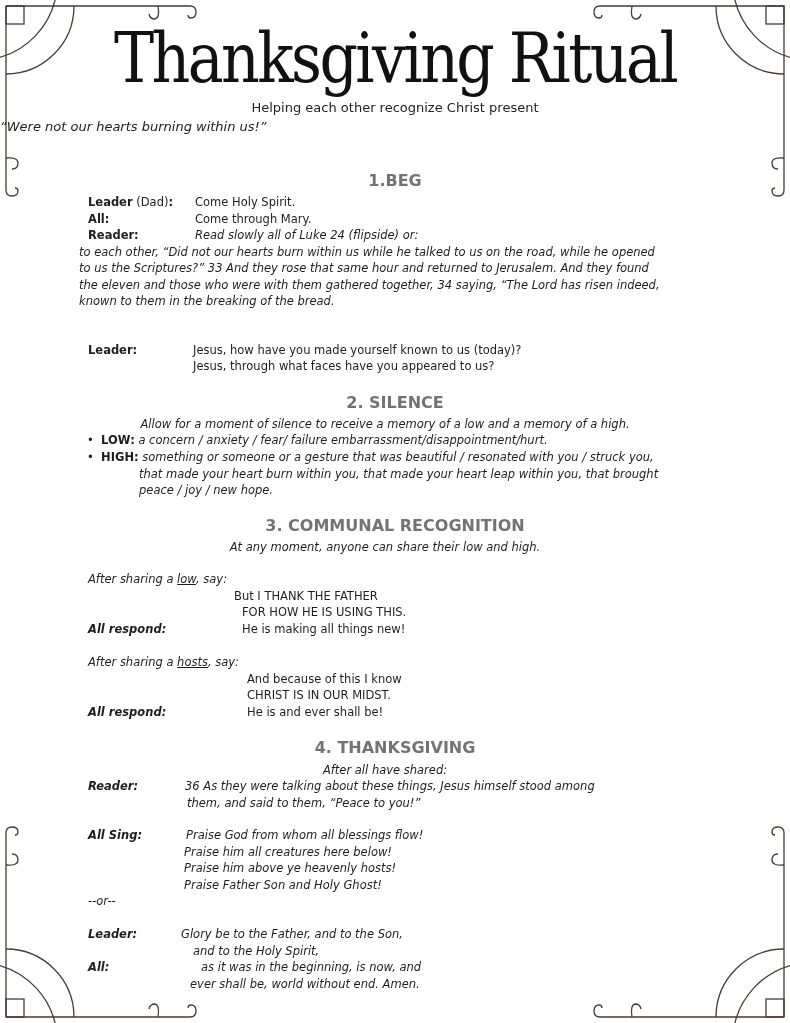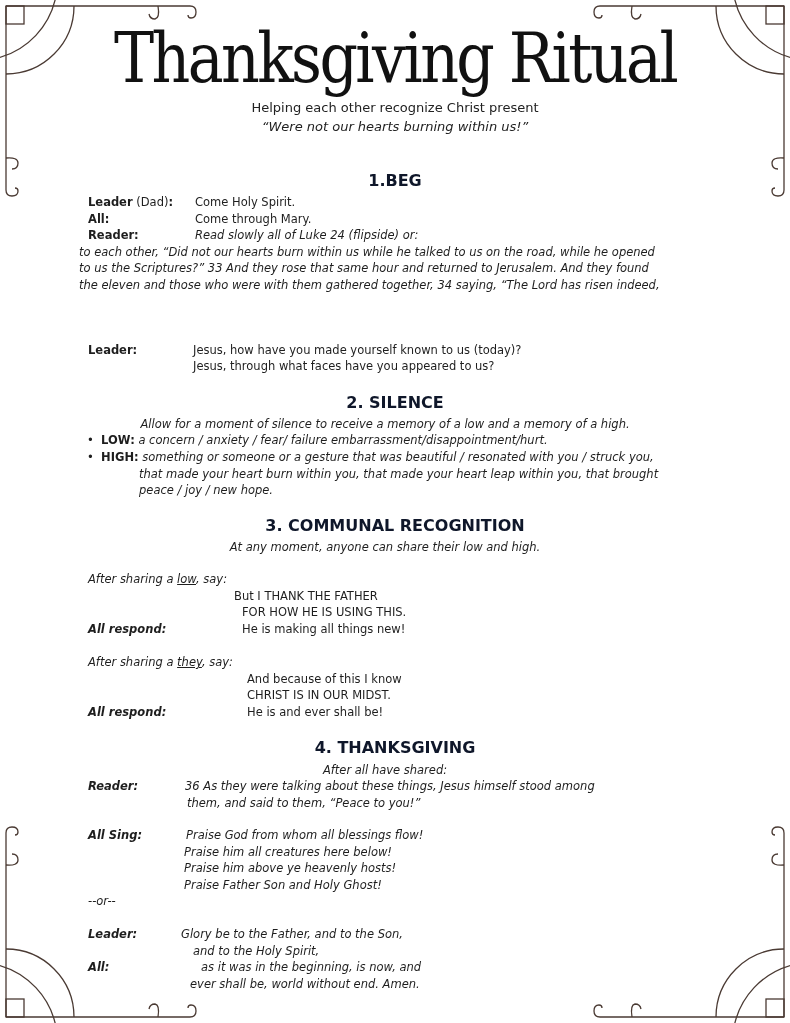--- a/index.html
+++ b/index.html
@@ -5,22 +5,22 @@
   html, body { margin: 0; padding: 0; background: #ffffff; }
   body { width: 790px; height: 1023px; position: relative; overflow: hidden;
          font-family: "DejaVu Sans", sans-serif; color: #1a1a1a; }
   .orn { position: absolute; left: 0; top: 0; width: 790px; height: 1023px; pointer-events: none; }
   .abs { position: absolute; white-space: nowrap; }
   .title { left: 0; width: 790px; top: 18px; text-align: center;
            font-family: "DejaVu Serif", serif; font-weight: normal;
            font-size: 70px; letter-spacing: -3px; color: #111;
            transform: scaleX(0.86); transform-origin: 395px 0; line-height: 80px; }
   .subtitle { left: 0; width: 790px; top: 100px; text-align: center; font-size: 13px; color: #222; }
-  .quote { left: 0; width: 790px; top: 119px; text-align: center; font-size: 13px; font-style: italic; color: #222; }
-  .h { left: 0; width: 790px; text-align: center; font-weight: bold; font-size: 16px; color: #0f172a; }
+  .quote { left: 0; width: 790px; top: 119px; text-align: left; font-size: 13px; font-style: italic; color: #222; }
+  .h { left: 0; width: 790px; text-align: center; font-weight: bold; font-size: 16px; color: #737373; }
   .t { font-size: 11.5px; line-height: 16.5px; color: #1e1e1e; }
   .b { font-weight: bold; }
   .i { font-style: italic; }
   .c { left: 0; width: 770px; text-align: center; }
   .para { left: 79px; width: 640px; white-space: normal; }
   .para div { white-space: nowrap; }
   .bullet { left: 87px; }
   u { text-decoration: underline; }
 </style>
 </head>
@@ -49,20 +49,21 @@
 <div class="abs t" style="left:88px; top:194px;"><span class="b">Leader</span><span> (Dad)</span><span class="b">:</span></div>
 <div class="abs t" style="left:195px; top:194px;">Come Holy Spirit.</div>
 <div class="abs t b" style="left:88px; top:211px;">All:</div>
 <div class="abs t" style="left:195px; top:211px;">Come through Mary.</div>
 <div class="abs t b" style="left:88px; top:227px;">Reader:</div>
 <div class="abs t i" style="left:195px; top:227px;">Read slowly all of Luke 24 (flipside) or:</div>
 <div class="abs t i para" style="top:243.5px;">
   <div>to each other, “Did not our hearts burn within us while he talked to us on the road, while he opened</div>
   <div>to us the Scriptures?” 33 And they rose that same hour and returned to Jerusalem. And they found</div>
   <div>the eleven and those who were with them gathered together, 34 saying, “The Lord has risen indeed,</div>
+  <div>known to them in the breaking of the bread.</div>
 </div>
 <div class="abs t b" style="left:88px; top:342px;">Leader:</div>
 <div class="abs t" style="left:193px; top:342px;">Jesus, how have you made yourself known to us (today)?</div>
 <div class="abs t" style="left:193px; top:358px;">Jesus, through what faces have you appeared to us?</div>
 
 <div class="abs h" style="top:393px;">2. SILENCE</div>
 <div class="abs t i c" style="top:416px;">Allow for a moment of silence to receive a memory of a low and a memory of a high.</div>
 <div class="abs t bullet" style="top:432px;">
   <span>•&nbsp;&nbsp;</span><span class="b">LOW:</span> <span class="i">a concern / anxiety / fear/ failure embarrassment/disappointment/hurt.</span>
 </div>
@@ -74,21 +75,21 @@
 
 <div class="abs h" style="top:516px;">3. COMMUNAL RECOGNITION</div>
 <div class="abs t i c" style="top:539px;">At any moment, anyone can share their low and high.</div>
 
 <div class="abs t i" style="left:88px; top:571px;"><span>After sharing a </span><u>low</u><span>, say:</span></div>
 <div class="abs t" style="left:234px; top:588px;">But I THANK THE FATHER</div>
 <div class="abs t" style="left:242px; top:604px;">FOR HOW HE IS USING THIS.</div>
 <div class="abs t b i" style="left:88px; top:621px;">All respond:</div>
 <div class="abs t" style="left:242px; top:621px;">He is making all things new!</div>
 
-<div class="abs t i" style="left:88px; top:654px;"><span>After sharing a </span><u>they</u><span>, say:</span></div>
+<div class="abs t i" style="left:88px; top:654px;"><span>After sharing a </span><u>hosts</u><span>, say:</span></div>
 <div class="abs t" style="left:247px; top:671px;">And because of this I know</div>
 <div class="abs t" style="left:247px; top:687px;">CHRIST IS IN OUR MIDST.</div>
 <div class="abs t b i" style="left:88px; top:704px;">All respond:</div>
 <div class="abs t" style="left:247px; top:704px;">He is and ever shall be!</div>
 
 <div class="abs h" style="top:738px;">4. THANKSGIVING</div>
 <div class="abs t i c" style="top:762px;">After all have shared:</div>
 <div class="abs t b i" style="left:88px; top:778px;">Reader:</div>
 <div class="abs t i" style="left:185px; top:778px;">36 As they were talking about these things, Jesus himself stood among</div>
 <div class="abs t i" style="left:187px; top:795px;">them, and said to them, “Peace to you!”</div>

